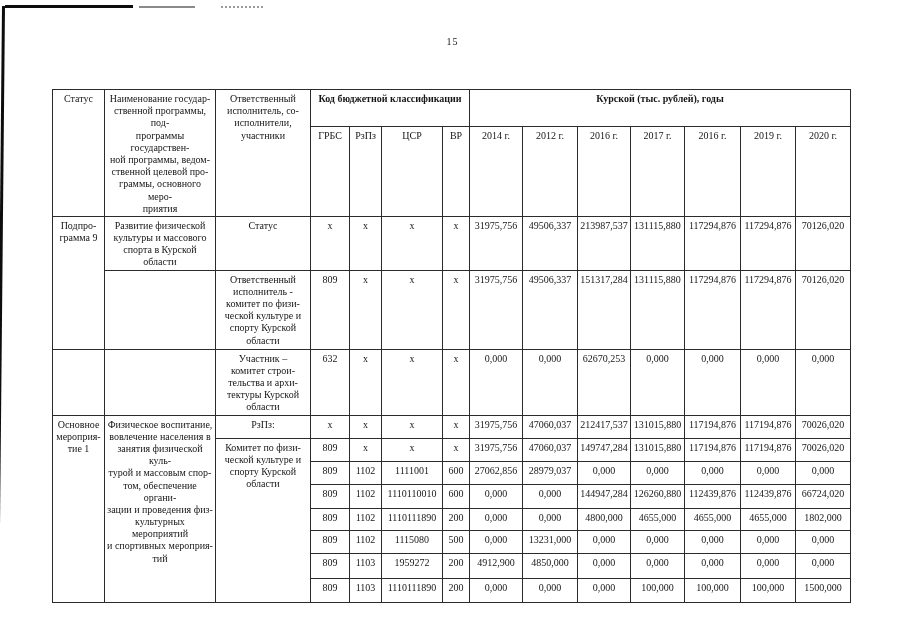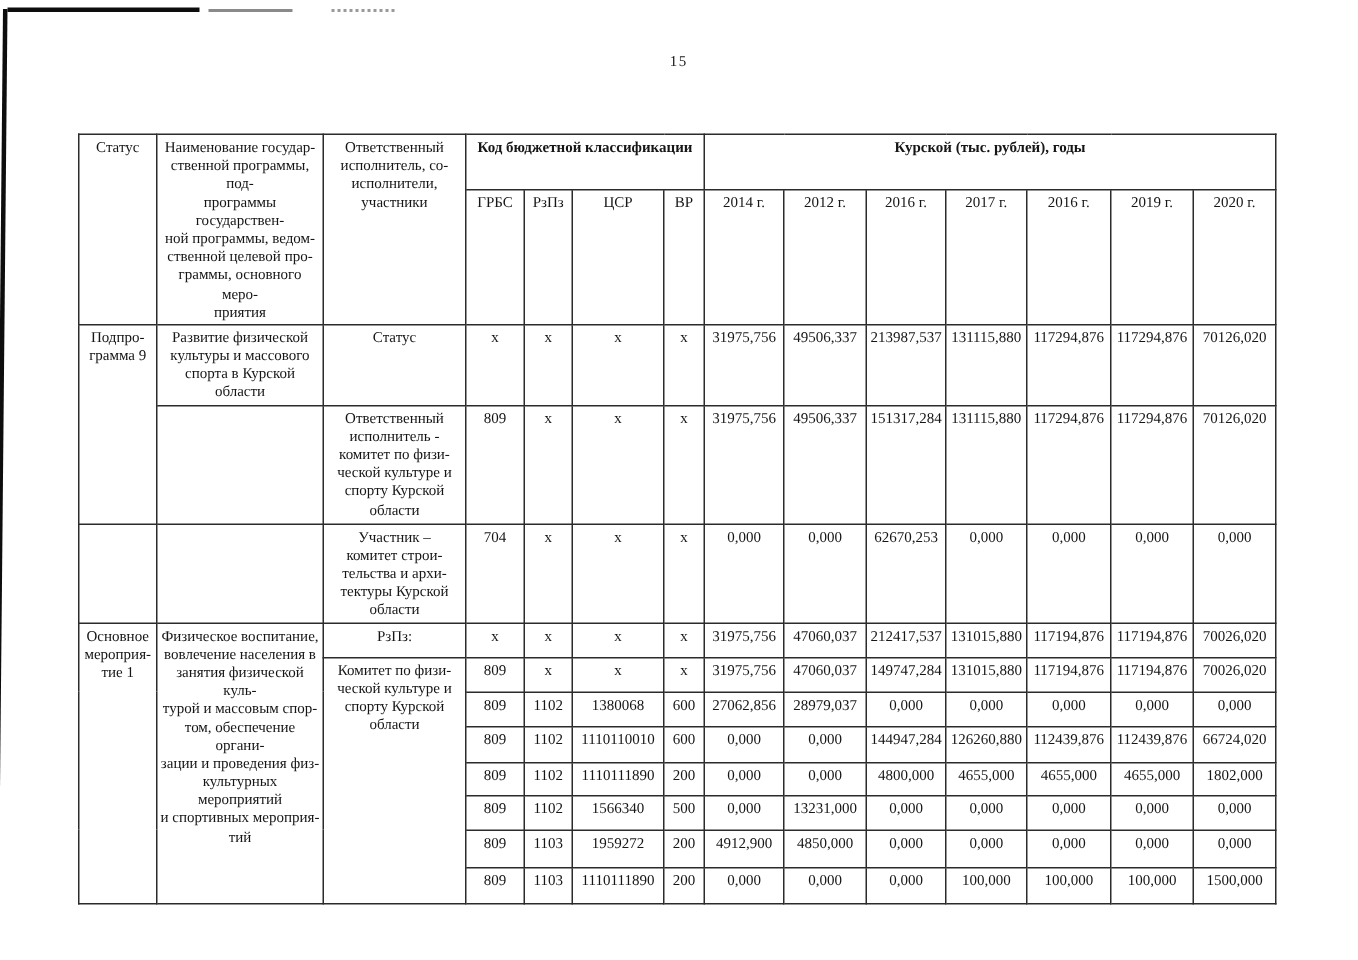--- a/index.html
+++ b/index.html
@@ -134,21 +134,21 @@
   </tr>
 
   <tr style="height:64px">
     <td></td>
     <td></td>
     <td>Участник –
 комитет строи-
 тельства и архи-
 тектуры Курской
 области</td>
-    <td class="num">704</td>
+    <td class="num">632</td>
     <td class="num">х</td>
     <td class="num">х</td>
     <td class="num">х</td>
     <td class="num">0,000</td>
     <td class="num">0,000</td>
     <td class="num">62670,253</td>
     <td class="num">0,000</td>
     <td class="num">0,000</td>
     <td class="num">0,000</td>
     <td class="num">0,000</td>
@@ -195,21 +195,21 @@
     <td class="num">149747,284</td>
     <td class="num">131015,880</td>
     <td class="num">117194,876</td>
     <td class="num">117194,876</td>
     <td class="num">70026,020</td>
   </tr>
 
   <tr style="height:23px">
     <td class="num">809</td>
     <td class="num">1102</td>
-    <td class="num">1380068</td>
+    <td class="num">1111001</td>
     <td class="num">600</td>
     <td class="num">27062,856</td>
     <td class="num">28979,037</td>
     <td class="num">0,000</td>
     <td class="num">0,000</td>
     <td class="num">0,000</td>
     <td class="num">0,000</td>
     <td class="num">0,000</td>
   </tr>
   <tr style="height:24px">
@@ -234,21 +234,21 @@
     <td class="num">0,000</td>
     <td class="num">4800,000</td>
     <td class="num">4655,000</td>
     <td class="num">4655,000</td>
     <td class="num">4655,000</td>
     <td class="num">1802,000</td>
   </tr>
   <tr style="height:23px">
     <td class="num">809</td>
     <td class="num">1102</td>
-    <td class="num">1566340</td>
+    <td class="num">1115080</td>
     <td class="num">500</td>
     <td class="num">0,000</td>
     <td class="num">13231,000</td>
     <td class="num">0,000</td>
     <td class="num">0,000</td>
     <td class="num">0,000</td>
     <td class="num">0,000</td>
     <td class="num">0,000</td>
   </tr>
   <tr style="height:25px">

